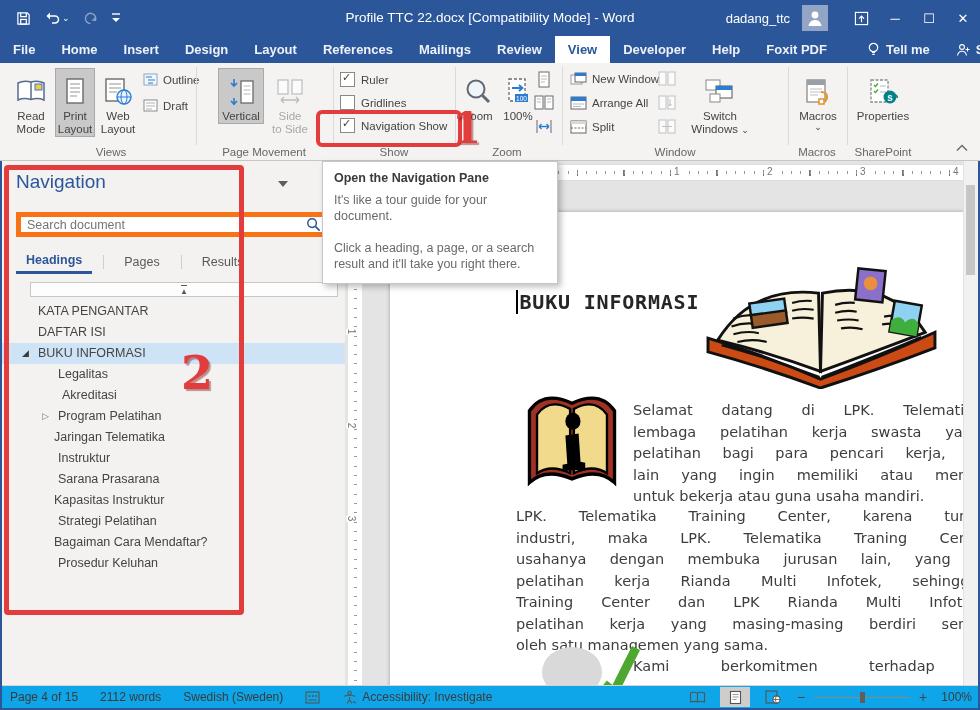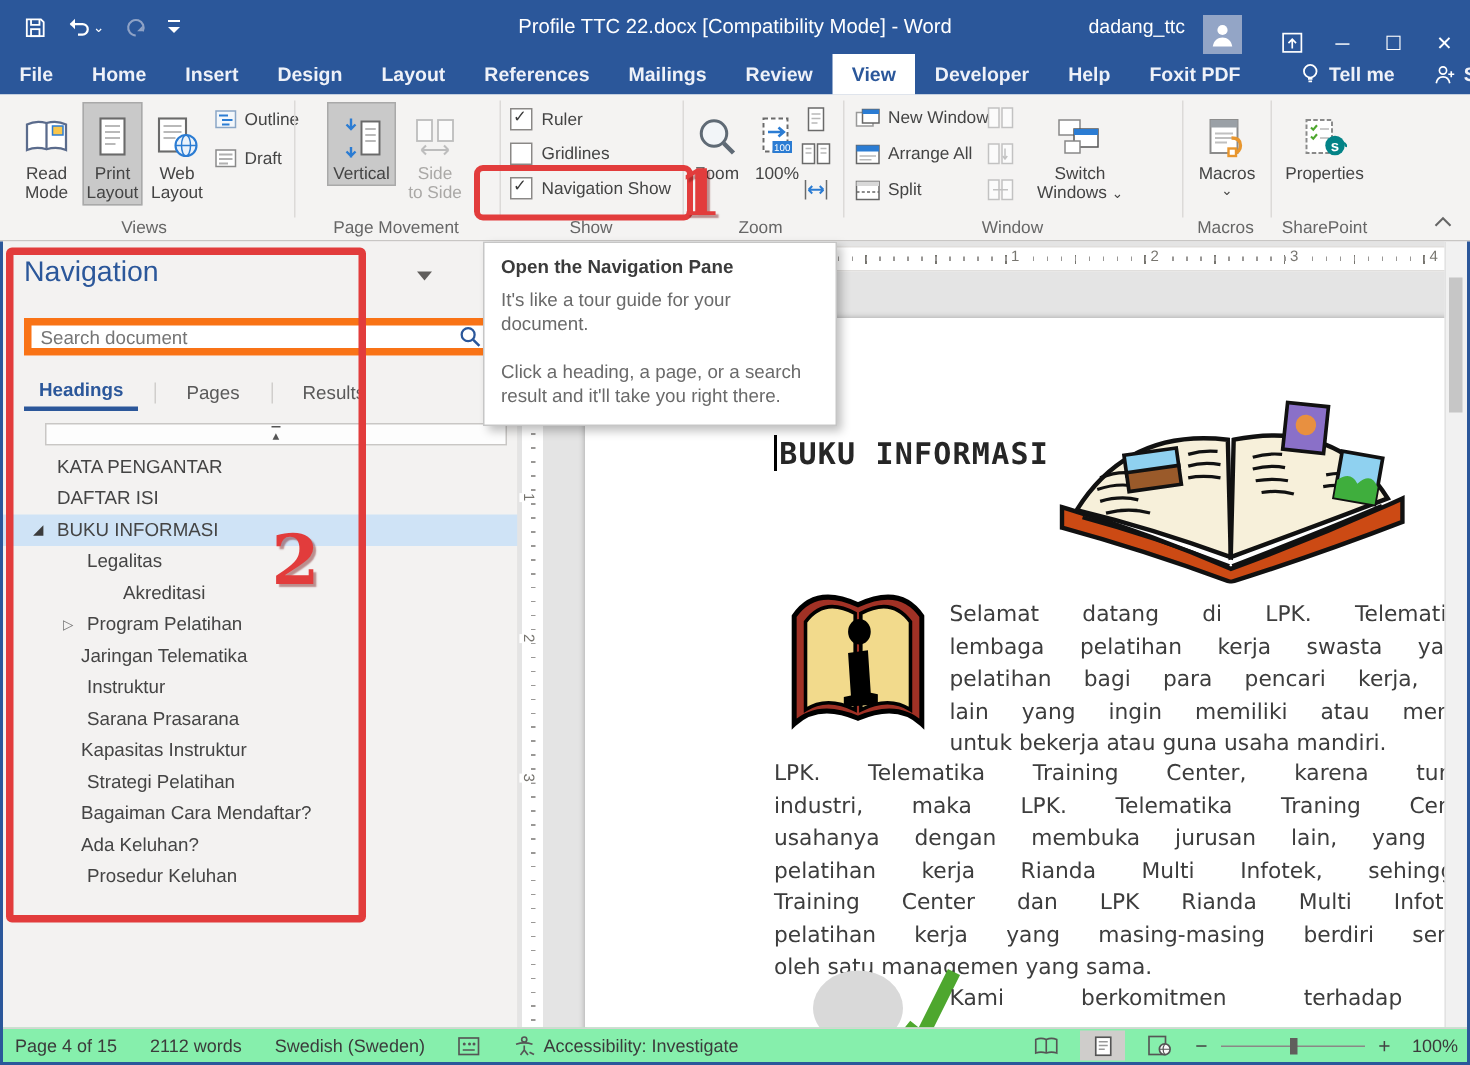--- a/index.html
+++ b/index.html
@@ -4,21 +4,21 @@
 <style>
   html,body{margin:0;padding:0;background:#888;}
   .window{position:relative;width:980px;height:710px;background:#fff;overflow:hidden;
           font-family:"Liberation Sans",sans-serif;-webkit-font-smoothing:antialiased;}
   
   .titlebar{position:absolute;left:0;top:0;right:0;height:36px;background:#2b579a;color:#fff;}
   .qat{position:absolute;left:16px;top:0;height:36px;display:flex;align-items:center;gap:13px;}
   .qat .qbtn{display:flex;align-items:center;gap:2px;cursor:default;}
   .tb-title{position:absolute;left:0;right:0;top:0;height:36px;line-height:36px;text-align:center;
             font-size:13.5px;color:#fff;pointer-events:none;}
-  .tb-right{position:absolute;right:0;top:10px;height:36px;display:flex;align-items:flex-start;}
+  .tb-right{position:absolute;right:0;top:0;height:36px;display:flex;align-items:center;}
   .tb-user{font-size:13px;margin-right:12px;}
   .avatar{width:26px;height:26px;background:#93a5c6;display:flex;align-items:center;justify-content:center;margin-right:16px;}
   .winbtn{width:34px;height:36px;display:flex;align-items:center;justify-content:center;font-size:13px;color:#fff;}
   
   .tabrow{position:absolute;left:0;top:36px;right:0;height:27px;background:#2b579a;display:flex;align-items:stretch;font-size:13px;color:#eef1f8;}
   .tab{padding:0 13px;line-height:27px;white-space:nowrap;font-weight:bold;}
   .tab.active{background:#fff;color:#2b579a;}
   .tabrow .grow{flex:1;}
   .tab.iconic{display:flex;align-items:center;gap:6px;}
   
@@ -84,21 +84,21 @@
   .p3{left:243px;top:444px;width:512px;}
   .checkart{position:absolute;left:150px;top:430px;}
   .vscroll{position:absolute;right:0;top:0;bottom:0;width:14px;background:#f1f1f1;border-left:1px solid #e2e2e2;}
   .vthumb{position:absolute;left:2px;top:24px;width:9px;height:90px;background:#c6c6c6;}
   
   .tooltip{position:absolute;left:322px;top:161px;width:212px;background:#fff;border:1px solid #c6c6c6;box-shadow:3px 3px 6px rgba(0,0,0,.25);padding:9px 11px 11px;z-index:40;font-size:12.5px;}
   .tooltip .tt-title{font-weight:bold;color:#3b3b3b;margin-bottom:7px;}
   .tooltip .tt-body{color:#6a6a6a;line-height:1.3;}
   .tooltip .tt-body + .tt-body{margin-top:15px;}
   
-  .statusbar{position:absolute;left:0;top:685px;right:0;height:23px;background:#86efac;border-top:1px solid #d6d4d2;font-size:12px;color:#3b3b3b;}
+  .statusbar{position:absolute;left:0;top:685px;right:0;height:23px;background:#0ea5e9;border-top:1px solid #d6d4d2;font-size:12px;color:#3b3b3b;}
   .sb-left{position:absolute;left:10px;top:0;height:22px;display:flex;align-items:center;gap:22px;}
   .sb-item{display:flex;align-items:center;gap:5px;white-space:nowrap;}
   .sb-right{position:absolute;right:8px;top:0;height:22px;display:flex;align-items:center;gap:8px;}
   .sb-view{width:30px;height:20px;display:flex;align-items:center;justify-content:center;}
   .sb-view.active{background:#cfcdcb;}
   .zoomtrack{position:relative;width:96px;height:1px;background:#8a8886;}
   .zoomthumb{position:absolute;left:46px;top:-5px;width:5px;height:11px;background:#605e5c;}
   .sb-zoomsign{font-size:14px;color:#444;width:10px;text-align:center;}
   .sb-pct{width:36px;text-align:right;}
   .bluebottom{position:absolute;left:0;bottom:0;right:0;height:2px;background:#2b579a;}
@@ -236,21 +236,21 @@
         </svg>
       <span>Outline</span>
     </div>
     <div class="smallbtn" style="left:143px;top:36px">
       <svg width="15" height="13" viewBox="0 0 15 13">
           <rect x="1" y="1" width="13" height="11" fill="#fff" stroke="#8a8a8a"></rect>
           <path d="M3 4h9M3 7h9M3 10h6" stroke="#b0b0b0" stroke-width="1.2"></path>
         </svg>
       <span>Draft</span>
     </div>
-    <div class="glabel" style="left:5px;width:182px">Views</div>
+    <div class="glabel" style="left:20px;width:182px">Views</div>
     <div class="rsep" style="left:196px"></div>
 
     <div class="rbtn pressed" style="left:218px;top:5px;width:44px">
       <span class="ic">
         <svg width="28" height="30" viewBox="0 0 28 30">
             <path d="M7 2v7M4 6l3 3 3-3" fill="none" stroke="#2b7cd3" stroke-width="1.6"></path>
             <path d="M7 28v-7M4 24l3 3 3-3" fill="none" stroke="#2b7cd3" stroke-width="1.6"></path>
             <rect x="14" y="4" width="12" height="22" fill="#fff" stroke="#6a6a6a" stroke-width="1.3"></rect>
             <path d="M16.5 9h7M16.5 13h7M16.5 17h7" stroke="#b9b9b9" stroke-width="1.2"></path>
           </svg>
@@ -447,29 +447,28 @@
         <span class="ntab"><span class="inner">Results</span></span>
       </div>
       <div class="scrolltop">
         <span>▴</span>
       </div>
       <ul class="navlist">
         <li class="l1">KATA PENGANTAR</li>
         <li class="l1">DAFTAR ISI</li>
         <li class="l1 sel"><span class="tri exp">◢</span><span>BUKU INFORMASI</span></li>
         <li class="l2">Legalitas</li>
-        <li class="l2" style="padding-left:80px">Akreditasi</li>
+        <li class="l2" style="padding-left:60px">Akreditasi</li>
         <li class="l2"><span class="tri col">▷</span><span>Program Pelatihan</span></li>
         <li class="l2" style="padding-left:52px">Jaringan Telematika</li>
         <li class="l2">Instruktur</li>
         <li class="l2">Sarana Prasarana</li>
         <li class="l2" style="padding-left:52px">Kapasitas Instruktur</li>
         <li class="l2">Strategi Pelatihan</li>
         <li class="l2" style="padding-left:52px">Bagaiman Cara Mendaftar?</li>
-        <li class="l2" style="padding-left:52px">Ada Keluhan?</li>
         <li class="l2">Prosedur Keluhan</li>
       </ul>
     </div>
 
     <div class="docarea">
       <div class="hruler">
         <span style="left:281px">1</span>
         <span style="left:374px">2</span>
         <span style="left:467px">3</span>
         <span style="left:560px">4</span>

